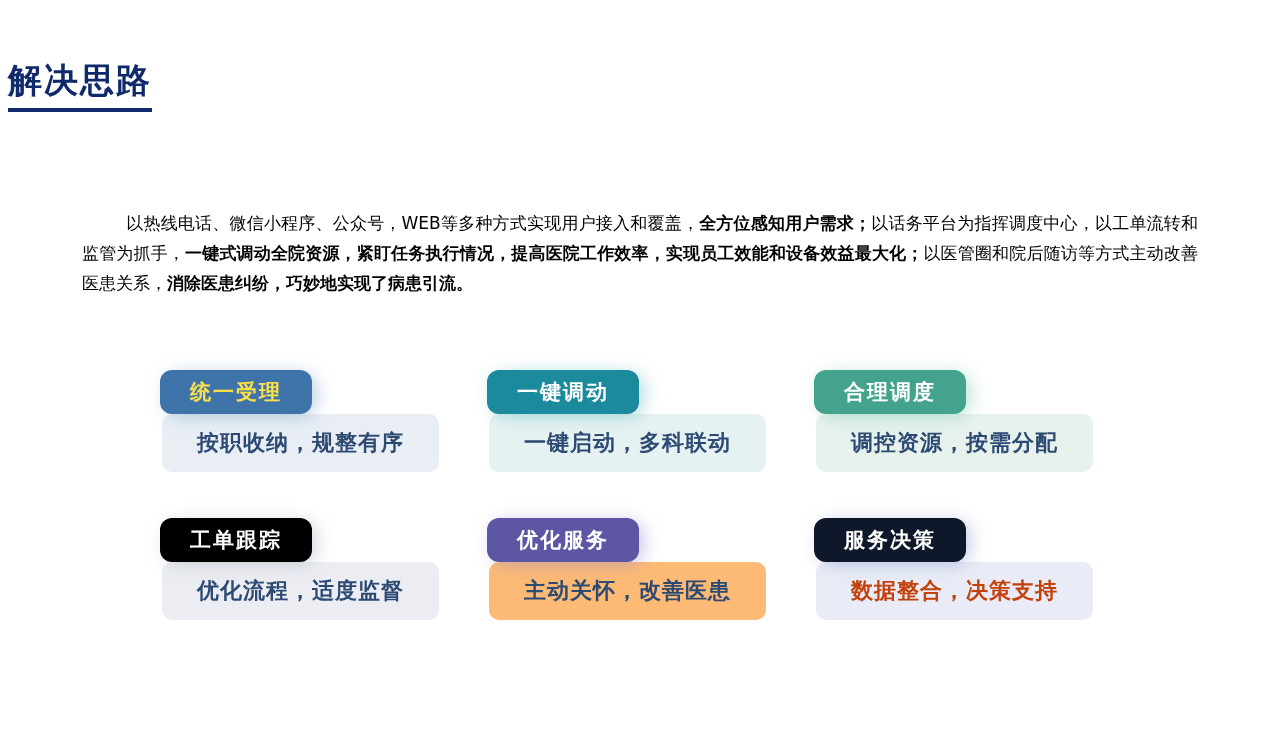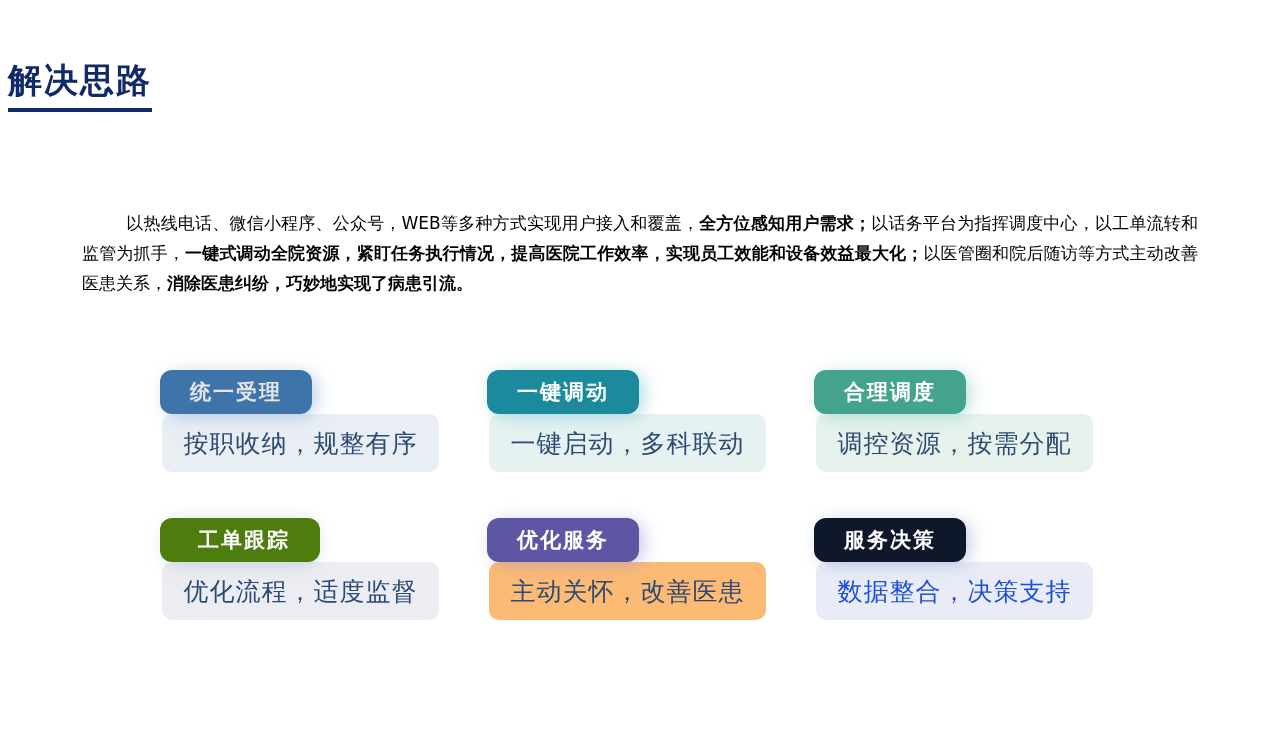--- a/index.html
+++ b/index.html
@@ -75,22 +75,22 @@
     left: 2px;
     top: 44px;
     width: 277px;
     height: 58px;
     border-radius: 10px;
     display: flex;
     align-items: center;
     justify-content: center;
   }
   .card-body-text {
-    font-size: 25px;
-    font-weight: normal;
+    font-size: 22px;
+    font-weight: bold;
     letter-spacing: 1px;
     color: #2d4a73;
     white-space: nowrap;
   }
 
   .card-badge {
     position: absolute;
     left: 0px;
     top: 0px;
     width: 152px;
@@ -136,21 +136,21 @@
 <div class="card-grid">
 
   <div class="card-row row-1">
 
     <div class="card">
       <div class="badge-glow" style="background: rgb(127, 166, 204);"></div>
       <div class="card-body" style="background: rgb(233, 238, 245);">
         <span class="card-body-text" style="color: rgb(45, 74, 115);">按职收纳，规整有序</span>
       </div>
       <div class="card-badge" style="background: rgb(63, 116, 170);">
-        <span class="card-badge-text" style="color: #e5e5e5; text-align: center;">统一受理</span>
+        <span class="card-badge-text" style="color: #fde047; text-align: center;">统一受理</span>
       </div>
     </div>
 
     <div class="card">
       <div class="badge-glow" style="background: rgb(95, 185, 196);"></div>
       <div class="card-body" style="background: rgb(230, 242, 241);">
         <span class="card-body-text" style="color: rgb(45, 74, 115);">一键启动，多科联动</span>
       </div>
       <div class="card-badge" style="background: rgb(27, 138, 156); align-items: center;">
         <span class="card-badge-text" style="color: rgb(255, 255, 255);">一键调动</span>
@@ -169,39 +169,39 @@
 
   </div>
 
   <div class="card-row row-2">
 
     <div class="card">
       <div class="badge-glow" style="background: rgb(167, 176, 192);"></div>
       <div class="card-body" style="background: rgb(235, 237, 242);">
         <span class="card-body-text" style="color: rgb(45, 74, 115);">优化流程，适度监督</span>
       </div>
-      <div class="card-badge" style="background: #4d7c0f; padding-left: 8px;">
+      <div class="card-badge" style="background: #000000;">
         <span class="card-badge-text" style="color: rgb(255, 255, 255);">工单跟踪</span>
       </div>
     </div>
 
     <div class="card">
       <div class="badge-glow" style="background: rgb(149, 144, 204);"></div>
       <div class="card-body" style="background: #fdba74;">
         <span class="card-body-text" style="color: rgb(45, 74, 115);">主动关怀，改善医患</span>
       </div>
       <div class="card-badge" style="background: rgb(92, 86, 165);">
         <span class="card-badge-text" style="color: rgb(255, 255, 255);">优化服务</span>
       </div>
     </div>
 
     <div class="card">
       <div class="badge-glow" style="background: rgb(139, 158, 208);"></div>
       <div class="card-body" style="background: rgb(233, 236, 246);">
-        <span class="card-body-text" style="color: #1d4ed8;">数据整合，决策支持</span>
+        <span class="card-body-text" style="color: #c2410c;">数据整合，决策支持</span>
       </div>
       <div class="card-badge" style="background: #0f172a;">
         <span class="card-badge-text" style="color: rgb(255, 255, 255);">服务决策</span>
       </div>
     </div>
 
   </div>
 
 </div>
 

